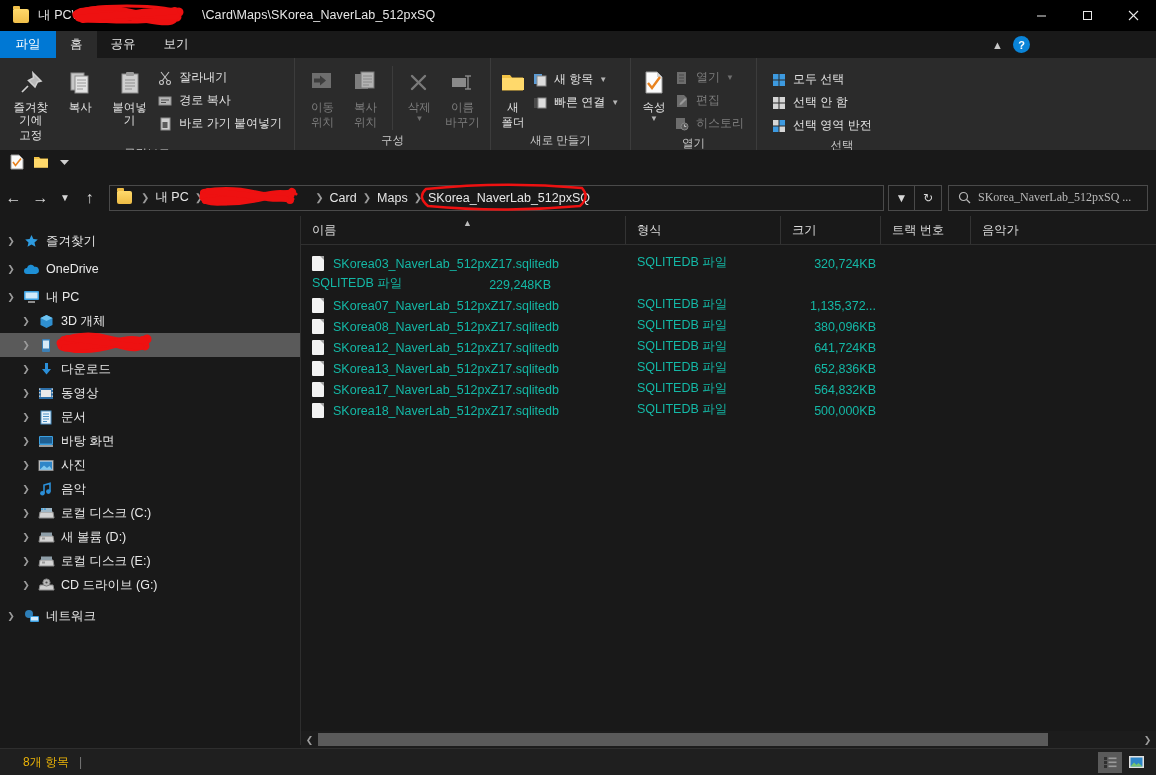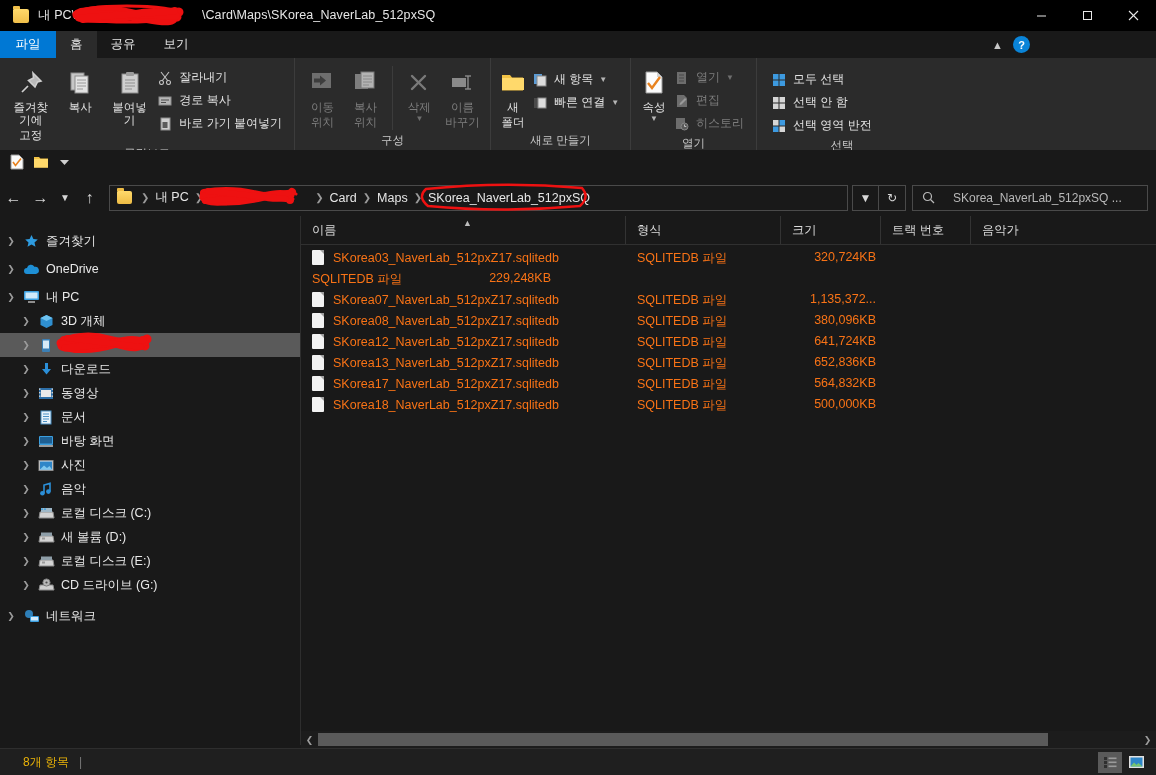--- a/index.html
+++ b/index.html
@@ -106,22 +106,22 @@
     background: linear-gradient(#ffd96b, #eebc45); border-radius: 1px 2px 2px 2px; position: relative;
   }
   .crumb-folder::before { content:""; position:absolute; top:-3px; left:0; width:7px; height:3px;
     background:#eebc45; border-radius:1px 1px 0 0; }
   .crumbs { display: flex; align-items: center; font-size: 12.5px; color: #e6e6e6; }
   .crumb { padding: 2px 5px; white-space: nowrap; position: relative; }
   .crumb-sep { color: #9a9a9a; font-size: 10px; padding: 0 1px; }
   .addr-ctl { width: 27px; height: 26px; display: flex; align-items: center; justify-content: center;
               border: 1px solid #4a4a4a; border-left: none; color: #d8d8d8; font-size: 12px; }
   .searchbox {
-    width: 236px; height: 26px; margin-left: 6px; margin-right: 8px;
-    border: 1px solid #4a4a4a; display: flex; align-items: center; gap: 18px; padding-left: 9px;
+    width: 200px; height: 26px; margin-left: 6px; margin-right: 8px;
+    border: 1px solid #4a4a4a; display: flex; align-items: center; gap: 7px; padding-left: 9px; font-family: Liberation Serif, serif;
   }
   .search-ph { font-size: 12px; color: #b9b9b9; white-space: nowrap; overflow: hidden; }
 
   
   .content { position: absolute; top: 216px; left: 0; width: 1156px; height: 529px; display: flex; }
   .navpane { width: 300px; height: 529px; background: #191919; overflow: hidden; padding-top: 13px; }
   .tree-row { height: 24px; display: flex; align-items: center; font-size: 12.5px; color: #e9e9e9; position: relative; }
   .tree-row.selected { background: #5a5a5a; }
   .tw-exp { width: 20px; display: flex; align-items: center; justify-content: center;
             color: #9b9b9b; font-size: 9px; flex: none; }
@@ -138,21 +138,21 @@
     padding-left: 11px; border-right: 1px solid #333; position: relative;
   }
   .col .sortcaret { position: absolute; left: 50%; top: 2px; font-size: 9px; color: #bdbdbd; }
   .c-name { width: 325px; }
   .c-type { width: 155px; }
   .c-size { width: 100px; }
   .c-track { width: 90px; }
   .c-artist { width: 185px; border-right: none; }
 
   .rows { padding-top: 5px; }
-  .frow { height: 21px; display: flex; align-items: flex-start; font-size: 12.5px; color: #f97316; }
+  .frow { height: 21px; display: flex; align-items: flex-end; font-size: 12.5px; color: #14b8a6; }
   .f-name { width: 325px; display: flex; align-items: center; padding-left: 11px; }
   .f-type { width: 155px; padding-left: 11px; }
   .f-size { width: 100px; text-align: right; padding-right: 5px; }
   .f-track { width: 90px; }
   .f-artist { width: 185px; }
   .fileico {
     width: 12px; height: 15px; margin-right: 9px; flex: none;
     background: #f2f2f2; position: relative; border-radius: 1px;
   }
   .fileico::after {

